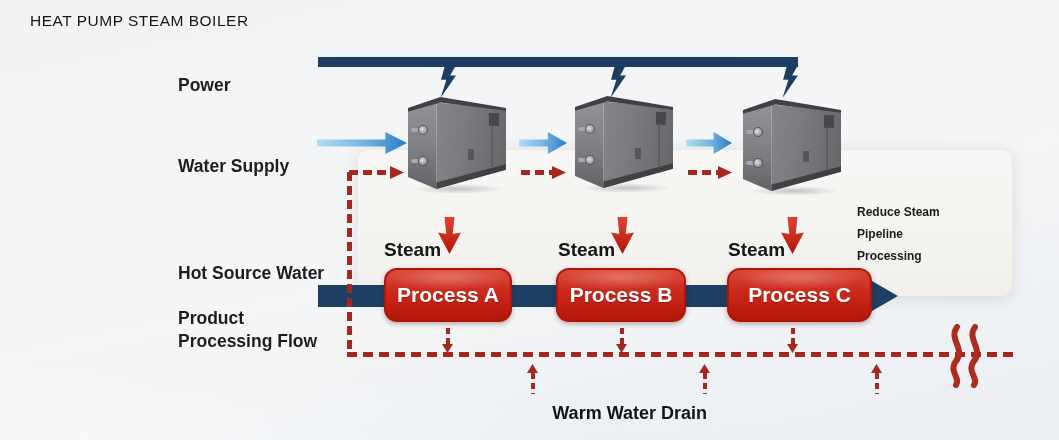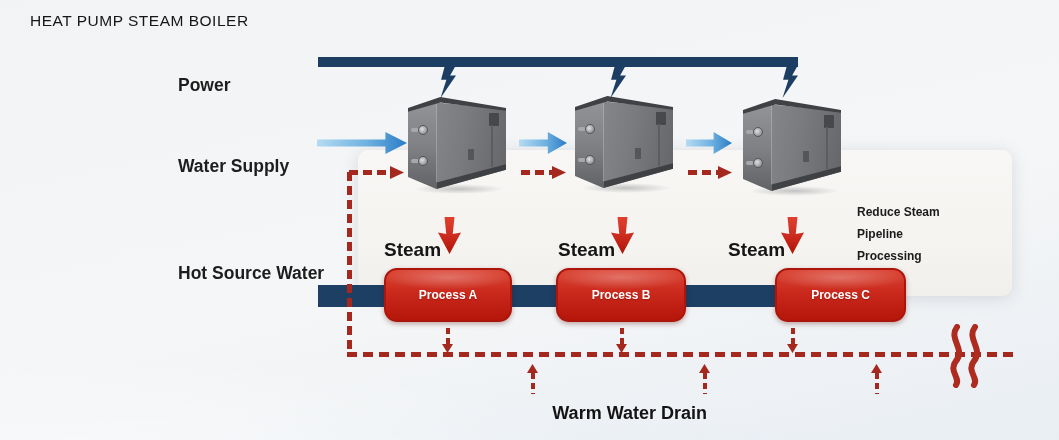--- a/index.html
+++ b/index.html
@@ -92,26 +92,26 @@
   .sl-1{ left:384px; top:239px; } .sl-2{ left:558px; top:239px; } .sl-3{ left:728px; top:239px; }
 
   
   .flow-bar{ left:318px; top:285px; width:541px; height:22px; background:linear-gradient(180deg,#24486e,#173refa 0); background:#1c3f63; }
   .flow-head{ left:858px; top:273px; width:40px; height:46px; background:#1c3f63; clip-path:polygon(0 0,100% 50%,0 100%); }
   .pbtn{
     top:268px; height:54px; border-radius:13px; border:2px solid #ac150b;
     background:
       radial-gradient(90px 16px at 50% 15%, rgba(255,255,255,.28), rgba(255,255,255,0) 75%),
       linear-gradient(180deg,#da4433 0%, #ca291c 45%, #b5160a 100%);
-    color:#ffffff; font-size:12px; font-weight:700;
+    color:#ffffff; font-size:21px; font-weight:700;
     display:flex; align-items:center; justify-content:center;
     box-shadow:0 2px 5px rgba(90,20,12,.35);
     text-shadow:0 1px 1px rgba(120,10,5,.5);
   }
-  .pb-a{ left:384px; width:128px; } .pb-b{ left:556px; width:130px; } .pb-c{ left:727px; width:131px;margin-left:48px; }
+  .pb-a{ left:384px; width:128px; } .pb-b{ left:556px; width:130px; } .pb-c{ left:727px; width:145px; }
 
   
   .vdash{ left:347px; top:172px; width:5px; height:183px;
     background:repeating-linear-gradient(180deg,#a5281e 0 9px, transparent 9px 14px); }
   .drain-line{ left:347px; top:352px; width:666px; height:5px;
     background:repeating-linear-gradient(90deg,#a5281e 0 10px, transparent 10px 16px); }
   .vdash-sm{ width:4px; background:repeating-linear-gradient(180deg,#a5281e 0 6px, transparent 6px 10px); }
   .rhead-d{ width:11px; height:9px; background:#a5281e; clip-path:polygon(0 0,100% 0,50% 100%); }
   .rhead-u{ width:11px; height:9px; background:#a5281e; clip-path:polygon(50% 0,100% 100%,0 100%); }
   .da1s{ left:446px; top:328px; height:16px; } .da1h{ left:442px; top:344px; }
@@ -125,20 +125,24 @@
 </head>
 <body>
 
 <div class="stage">
 
   <div class="abs title">HEAT PUMP STEAM BOILER</div>
 
   <div class="abs rowlab lab-power">Power</div>
   <div class="abs rowlab lab-water">Water Supply</div>
   <div class="abs rowlab lab-hot">Hot Source Water</div>
+  <div class="abs rowlab lab-product">
+    <div>Product</div>
+    <div>Processing Flow</div>
+  </div>
 
   <div class="abs panel"></div>
 
   <div class="abs power-bar"></div>
   <svg class="abs bolt bolt-1" viewBox="0 0 18 30">
       <polygon points="6,0 16,0 11,9 16.5,9 2,30 7.5,13 2.5,13" fill="#1d3e63"></polygon>
     </svg>
   <svg class="abs bolt bolt-2" viewBox="0 0 18 30">
       <polygon points="6,0 16,0 11,9 16.5,9 2,30 7.5,13 2.5,13" fill="#1d3e63"></polygon>
     </svg>

